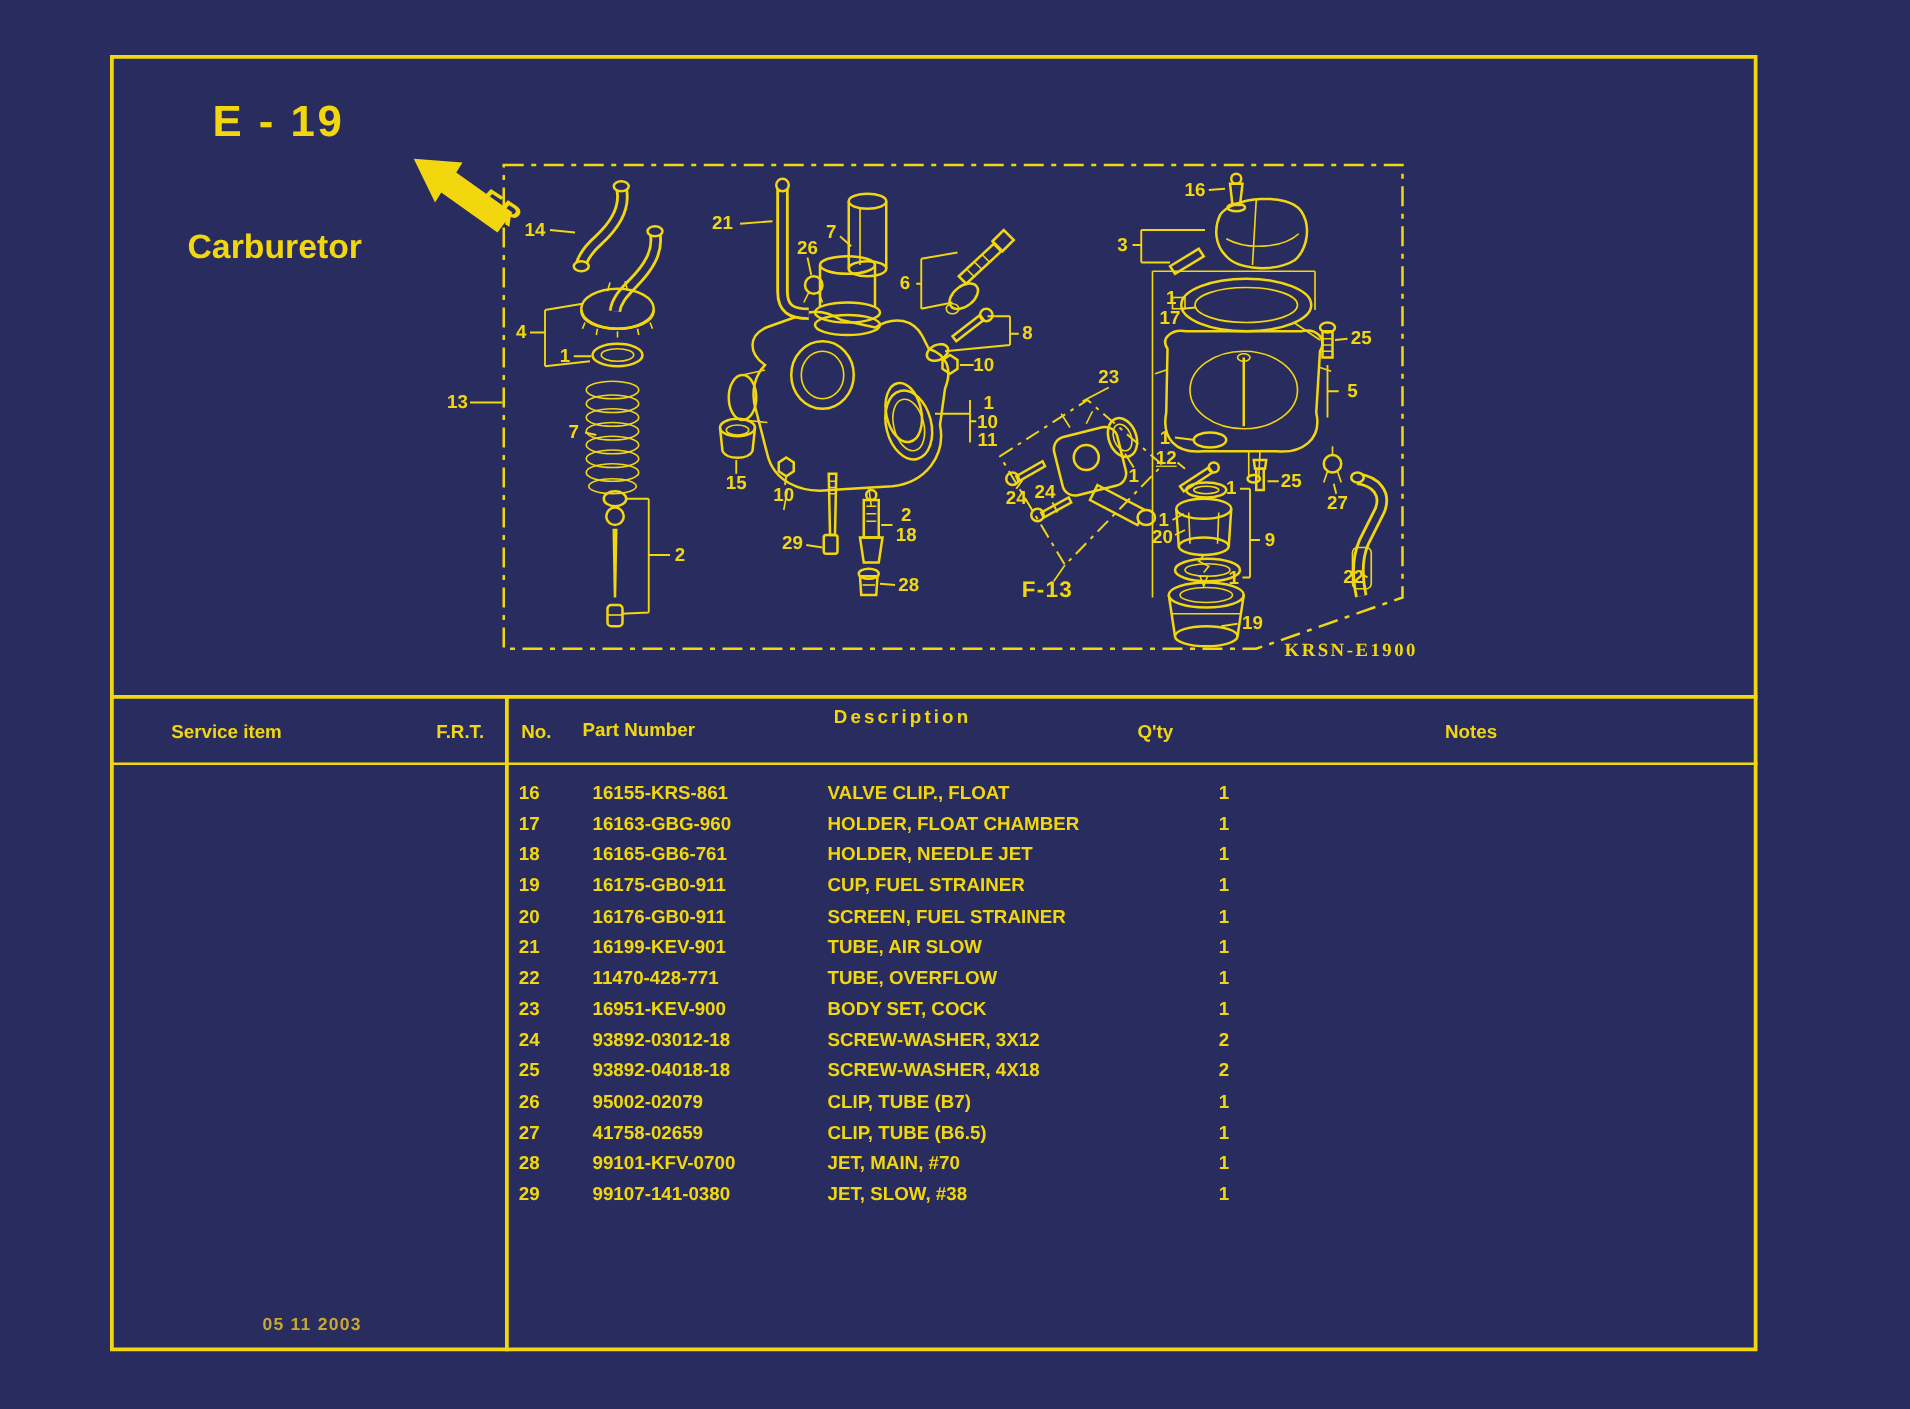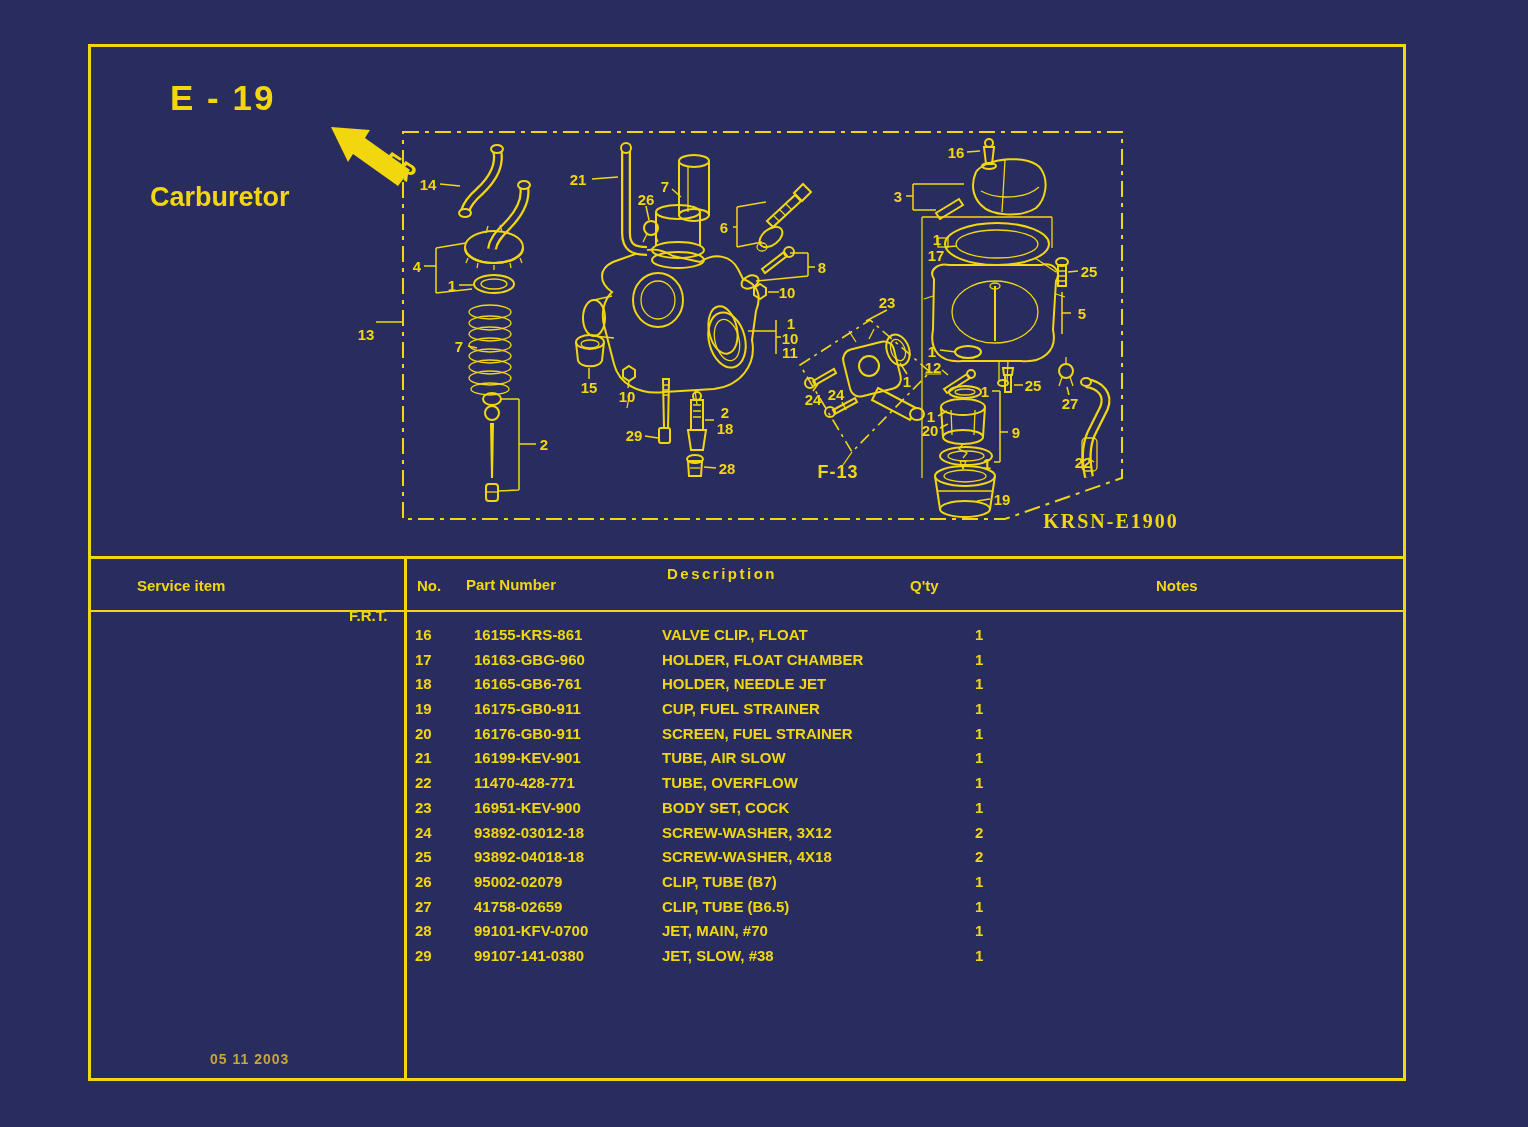--- a/index.html
+++ b/index.html
@@ -18,22 +18,22 @@
   .dash{fill:none;stroke:var(--y);stroke-width:2;stroke-dasharray:16 6 4 6;}
   .dash2{fill:none;stroke:var(--y);stroke-width:1.6;stroke-dasharray:12 5 3 5;}
   .to{fill:none;stroke:var(--y);stroke-width:10;}
   .ti{fill:none;stroke:var(--bg);stroke-width:5.5;}
   .cap{fill:var(--bg);stroke:var(--y);stroke-width:2;}
   .fillY{fill:var(--y);stroke:none;}
   .callout{position:absolute;transform:translate(-50%,-50%);font-size:15px;font-weight:bold;
            white-space:nowrap;color:var(--y);}
   .f13{position:absolute;left:838px;top:472px;transform:translate(-50%,-50%);
        font-size:18px;font-weight:bold;letter-spacing:1px;}
-  .krsn{position:absolute;left:1111px;top:521px;transform:translate(-50%,-50%);
-        font-family:"Liberation Serif",serif;font-size:20px;letter-spacing:2px;font-weight:600;}
+  .krsn{position:absolute;left:1081px;top:521px;transform:translate(-50%,-50%);
+        font-family:"Liberation Serif",serif;font-size:15px;letter-spacing:2px;font-weight:600;}
   .hline{position:absolute;left:88px;width:1318px;background:var(--y);}
   .h1{top:556px;height:3px;}
   .h2{top:610px;height:2px;}
   .vline{position:absolute;left:404px;top:556px;width:3px;height:525px;background:var(--y);}
   .th{position:absolute;font-size:15px;font-weight:bold;white-space:nowrap;}
   #rows{position:absolute;left:0;top:623px;width:1528px;}
   .row{position:relative;height:24.7px;}
   .row span{position:absolute;font-size:15px;font-weight:bold;white-space:nowrap;line-height:24.7px;}
   .c-no{left:415px;} .c-part{left:474px;} .c-desc{left:662px;} .c-qty{left:975px;} .c-notes{left:1160px;}
   .date{position:absolute;left:210px;top:1051px;font-size:14px;font-weight:bold;color:var(--gold);letter-spacing:1px;}
@@ -279,21 +279,21 @@
       <span class="callout" style="left: 937px; top: 239px;">1</span>
       <span class="callout" style="left: 936px; top: 255px;">17</span>
       <span class="callout" style="left: 1089px; top: 271px;">25</span>
       <span class="callout" style="left: 1082px; top: 313px;">5</span>
       <span class="callout" style="left: 887px; top: 302px;">23</span>
       <span class="callout" style="left: 822px; top: 267px;">8</span>
       <span class="callout" style="left: 787px; top: 292px;">10</span>
       <span class="callout" style="left: 791px; top: 323px;">1</span>
       <span class="callout" style="left: 790px; top: 338px;">10</span>
       <span class="callout" style="left: 790px; top: 352px;">11</span>
-      <span class="callout" style="left: 366px; top: 334px; text-align: right;">13</span>
+      <span class="callout" style="left: 366px; top: 322px; text-align: right;">13</span>
       <span class="callout" style="left: 417px; top: 266px;">4</span>
       <span class="callout" style="left: 452px; top: 285px;">1</span>
       <span class="callout" style="left: 459px; top: 346px;">7</span>
       <span class="callout" style="left: 544px; top: 444px;">2</span>
       <span class="callout" style="left: 589px; top: 387px;">15</span>
       <span class="callout" style="left: 627px; top: 396px;">10</span>
       <span class="callout" style="left: 634px; top: 435px;">29</span>
       <span class="callout" style="left: 725px; top: 412px;">2</span>
       <span class="callout" style="left: 725px; top: 428px;">18</span>
       <span class="callout" style="left: 727px; top: 468px;">28</span>
@@ -313,21 +313,21 @@
       <span class="callout" style="left: 1002px; top: 499px;">19</span>
     </div>
   <span class="f13">F-13</span>
   <span class="krsn">KRSN-E1900</span>
 
   <div class="hline h1"></div>
   <div class="hline h2"></div>
   <div class="vline"></div>
 
   <span class="th" style="left:137px;top:577px">Service item</span>
-  <span class="th" style="left:349px;top:607px">F.R.T.</span>
+  <span class="th" style="left:349px;top:577px">F.R.T.</span>
   <span class="th" style="left:417px;top:577px">No.</span>
   <span class="th" style="left:466px;top:576px">Part Number</span>
   <span class="th" style="left:667px;top:565px;letter-spacing:2.5px">Description</span>
   <span class="th" style="left:910px;top:577px">Q'ty</span>
   <span class="th" style="left:1156px;top:577px">Notes</span>
 
   <div id="rows">
       <div class="row">
         <span class="c-no">16</span>
         <span class="c-part">16155-KRS-861</span>

